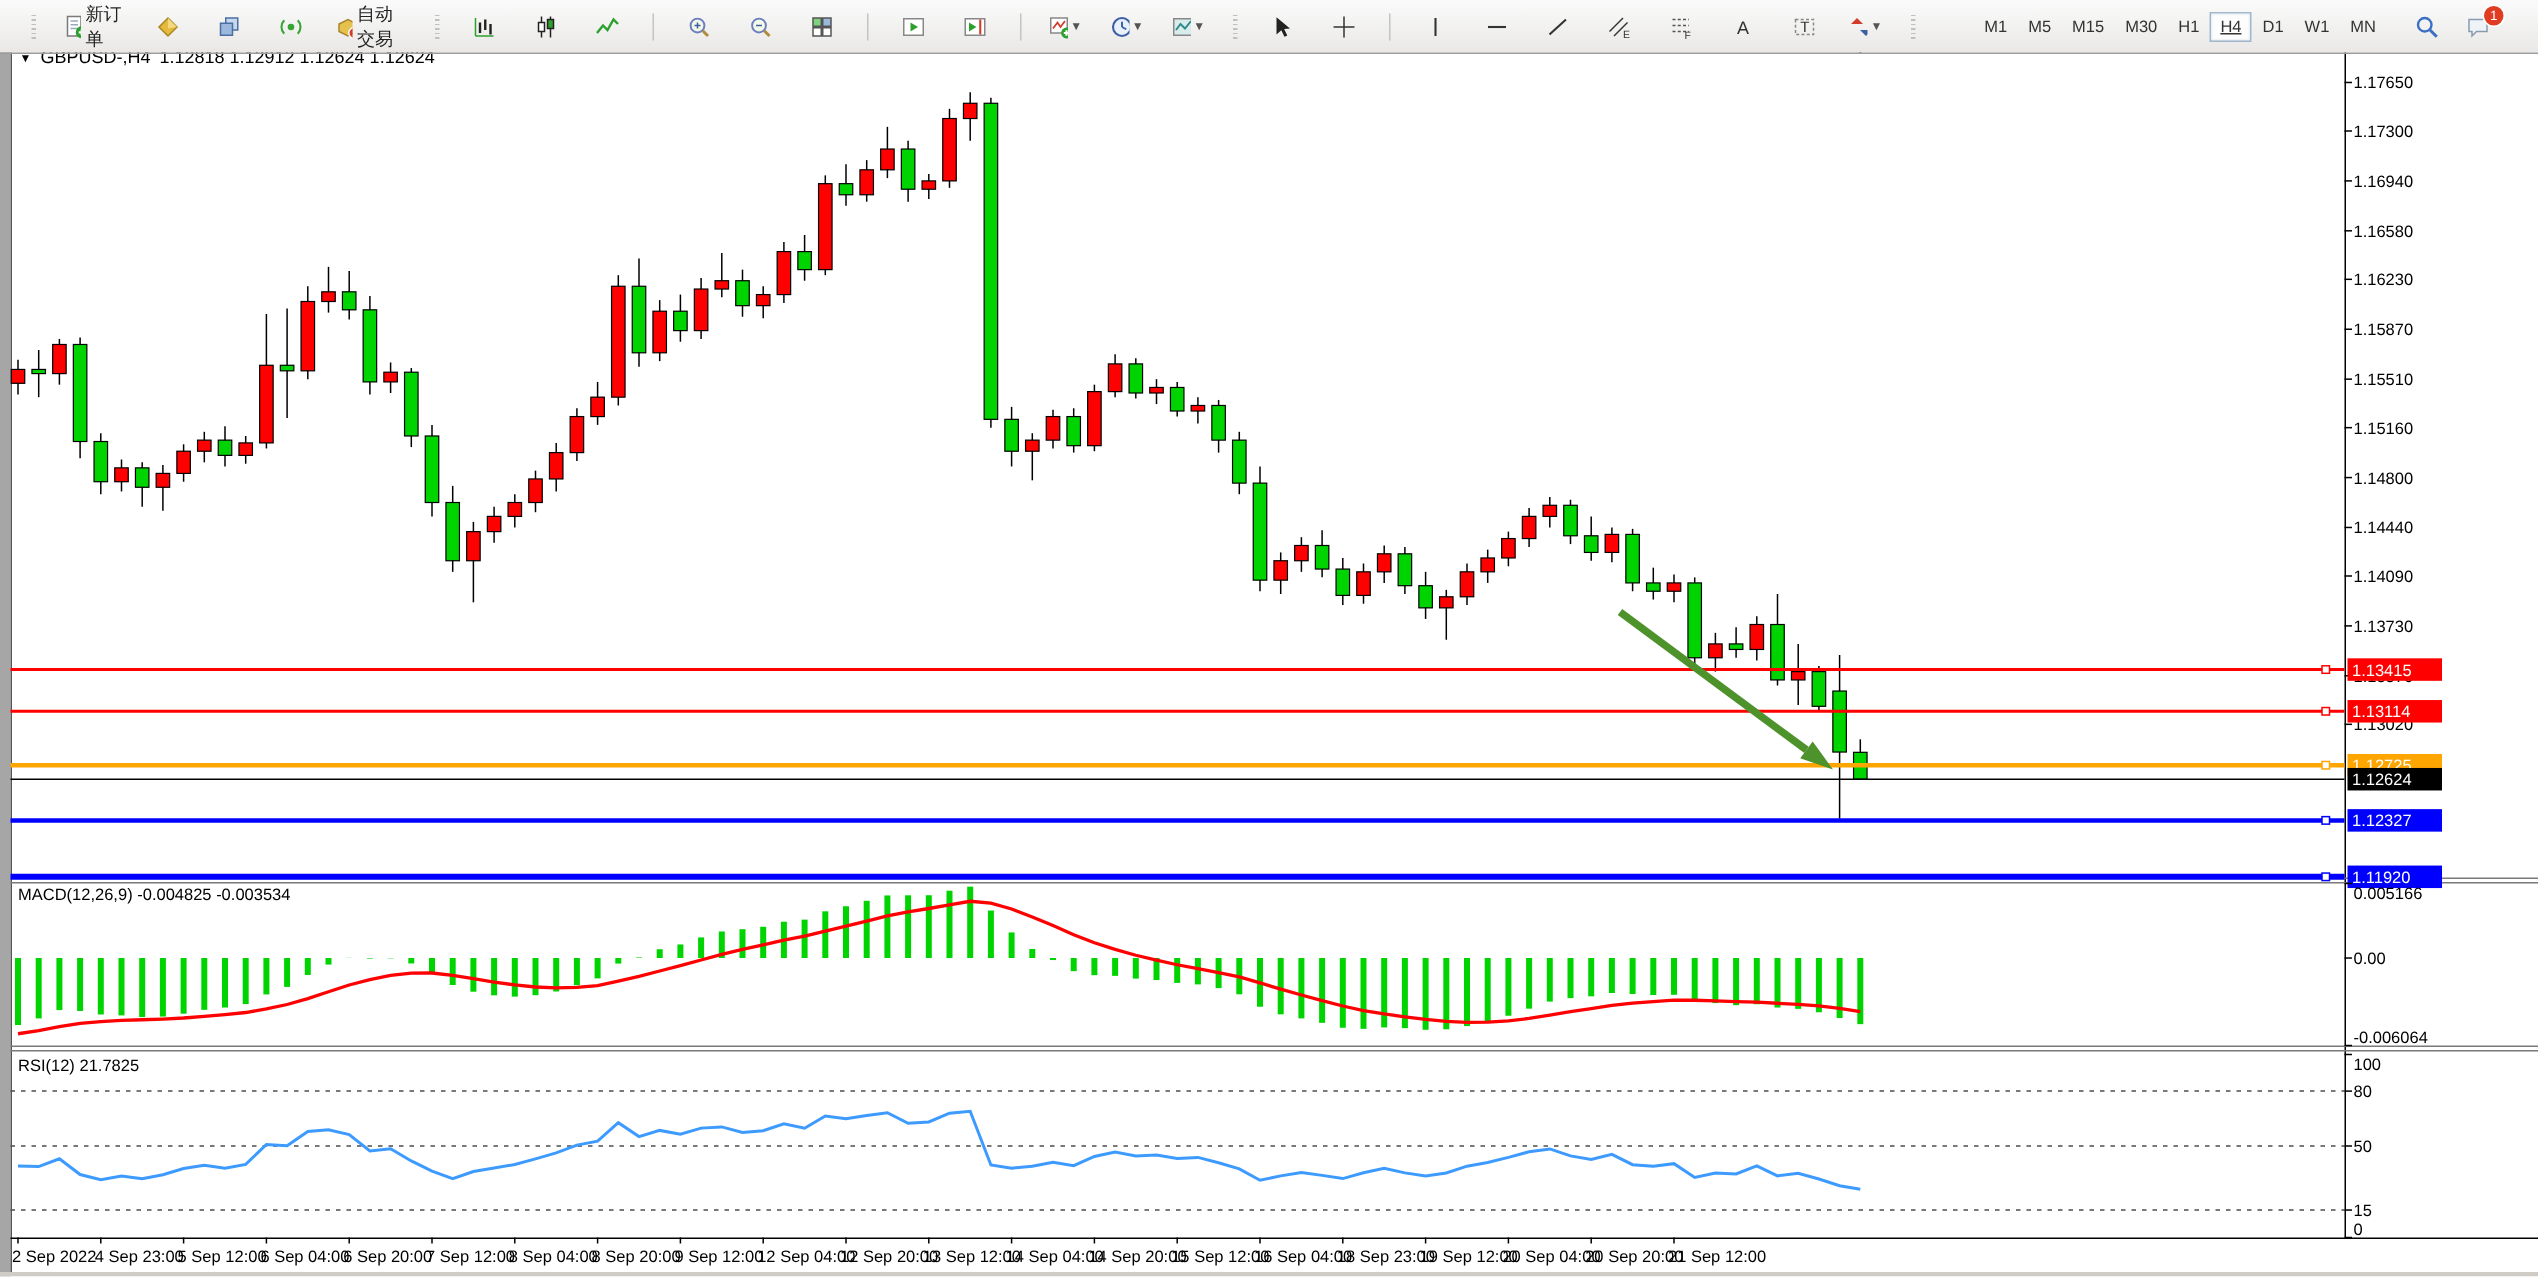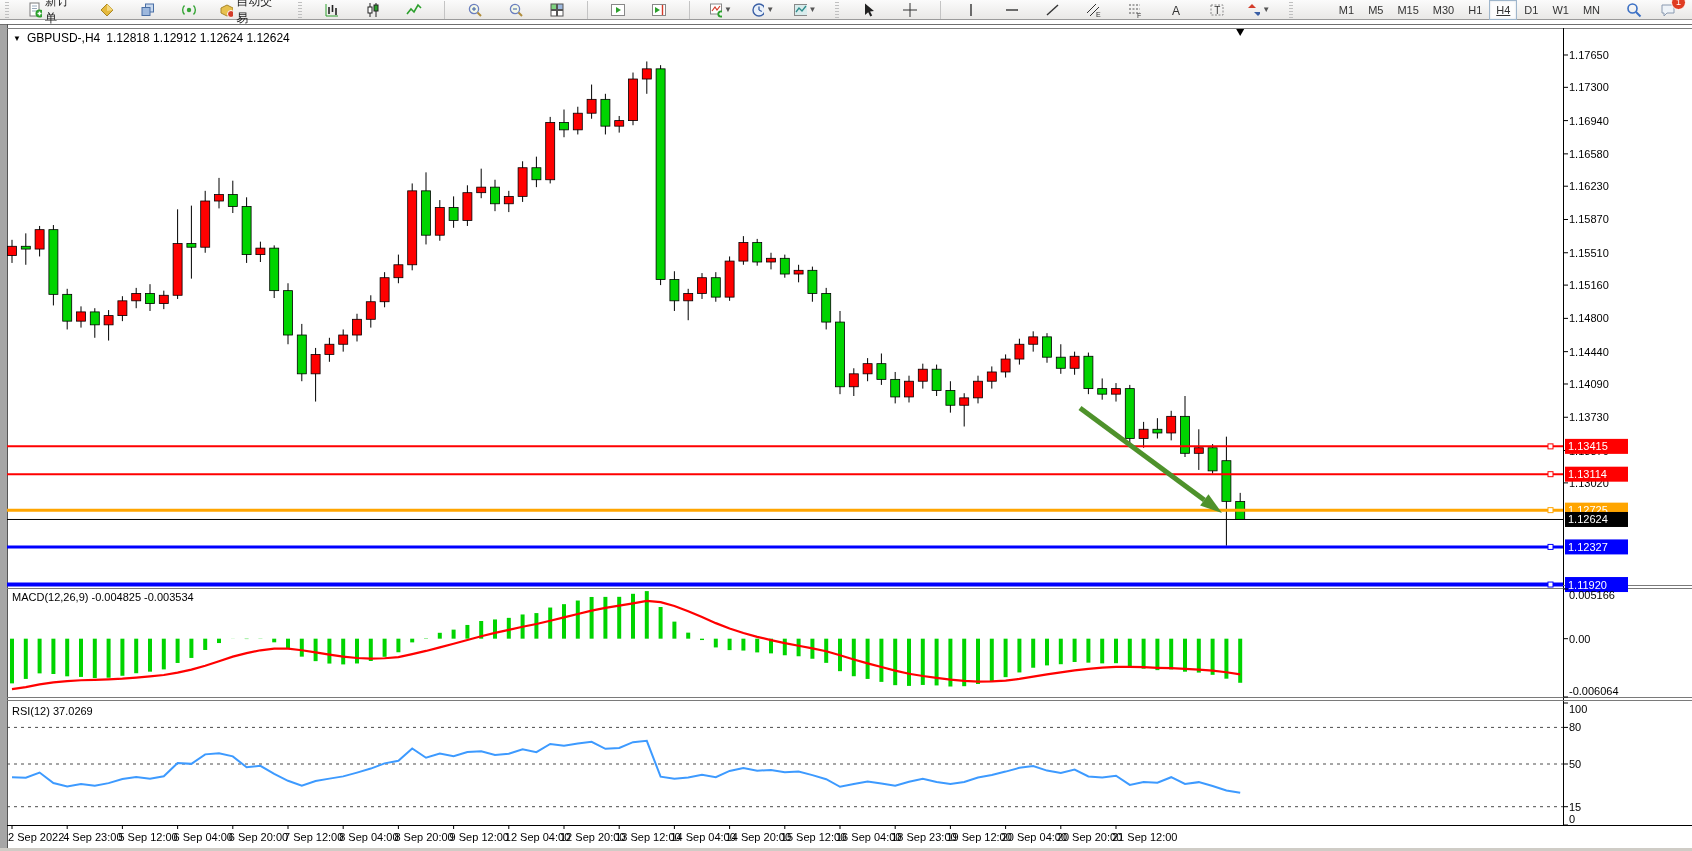--- a/index.html
+++ b/index.html
@@ -1,20 +1,20 @@
 <!DOCTYPE html>
 <html><head>
 <meta charset="utf-8">
 <style>
   html,body{margin:0;padding:0;width:1692px;height:851px;overflow:hidden;
     font-family:"Liberation Sans",sans-serif;background:#ffffff;}
   
-  #toolbar{position:absolute;left:0;top:0;width:1692px;height:20px;
+  #toolbar{position:absolute;left:0;top:0;width:1692px;height:36px;
     background:linear-gradient(#fbfbfb,#e9e8e6);border-bottom:1px solid #9b9b9b;
-    display:flex;align-items:center;gap:13px;padding:0 2px;box-sizing:border-box;z-index:5;}
+    display:flex;align-items:center;gap:13px;padding:0 18px;box-sizing:border-box;z-index:5;}
   .grip{width:4px;height:16px;margin:0 3px;
     background:repeating-linear-gradient(#c0c0c0 0 1px,transparent 1px 3px);}
   .vsep{width:1px;height:18px;background:#c4c4c4;margin:0 3px;}
   .tbtn{height:20px;min-width:22px;display:flex;align-items:center;justify-content:center;
     gap:3px;padding:0 2px;border:1px solid transparent;border-radius:2px;color:#222;
     font-size:12px;cursor:default;}
   .tbtn svg{display:block;}
   .caret{font-size:8px;color:#555;margin-left:-1px;}
   .tf{height:18px;padding:0 6px;font-size:11px;color:#333;display:flex;align-items:center;
     border:1px solid transparent;}
@@ -253,21 +253,21 @@
 
 <div id="chart-title">
   <span class="tri">▼</span>
   <span>GBPUSD-,H4</span>
   <span>1.12818 1.12912 1.12624 1.12624</span>
 </div>
 <div class="pane-label" id="macd-label">
   <span>MACD(12,26,9)</span> <span>-0.004825 -0.003534</span>
 </div>
 <div class="pane-label" id="rsi-label">
-  <span>RSI(12)</span> <span>37.0269</span>
+  <span>RSI(12)</span> <span>21.7825</span>
 </div>
 
 <svg id="chart-svg" width="1692" height="851" style="position:absolute;left:0;top:0">
     <rect x="0" y="24" width="7" height="827" fill="#a6a6a6"></rect>
     <rect x="0" y="848" width="1692" height="3" fill="#cfccc6"></rect>
     <rect x="7" y="28" width="1685" height="797" fill="#ffffff"></rect>
     <line x1="0" y1="24.5" x2="1692" y2="24.5" stroke="#6f6f6f"></line>
     <line x1="7.5" y1="24" x2="7.5" y2="848" stroke="#555"></line>
     <line x1="7" y1="28.5" x2="1692" y2="28.5" stroke="#808080"></line>
     <line x1="1563.5" y1="28" x2="1563.5" y2="825" stroke="#000"></line>

